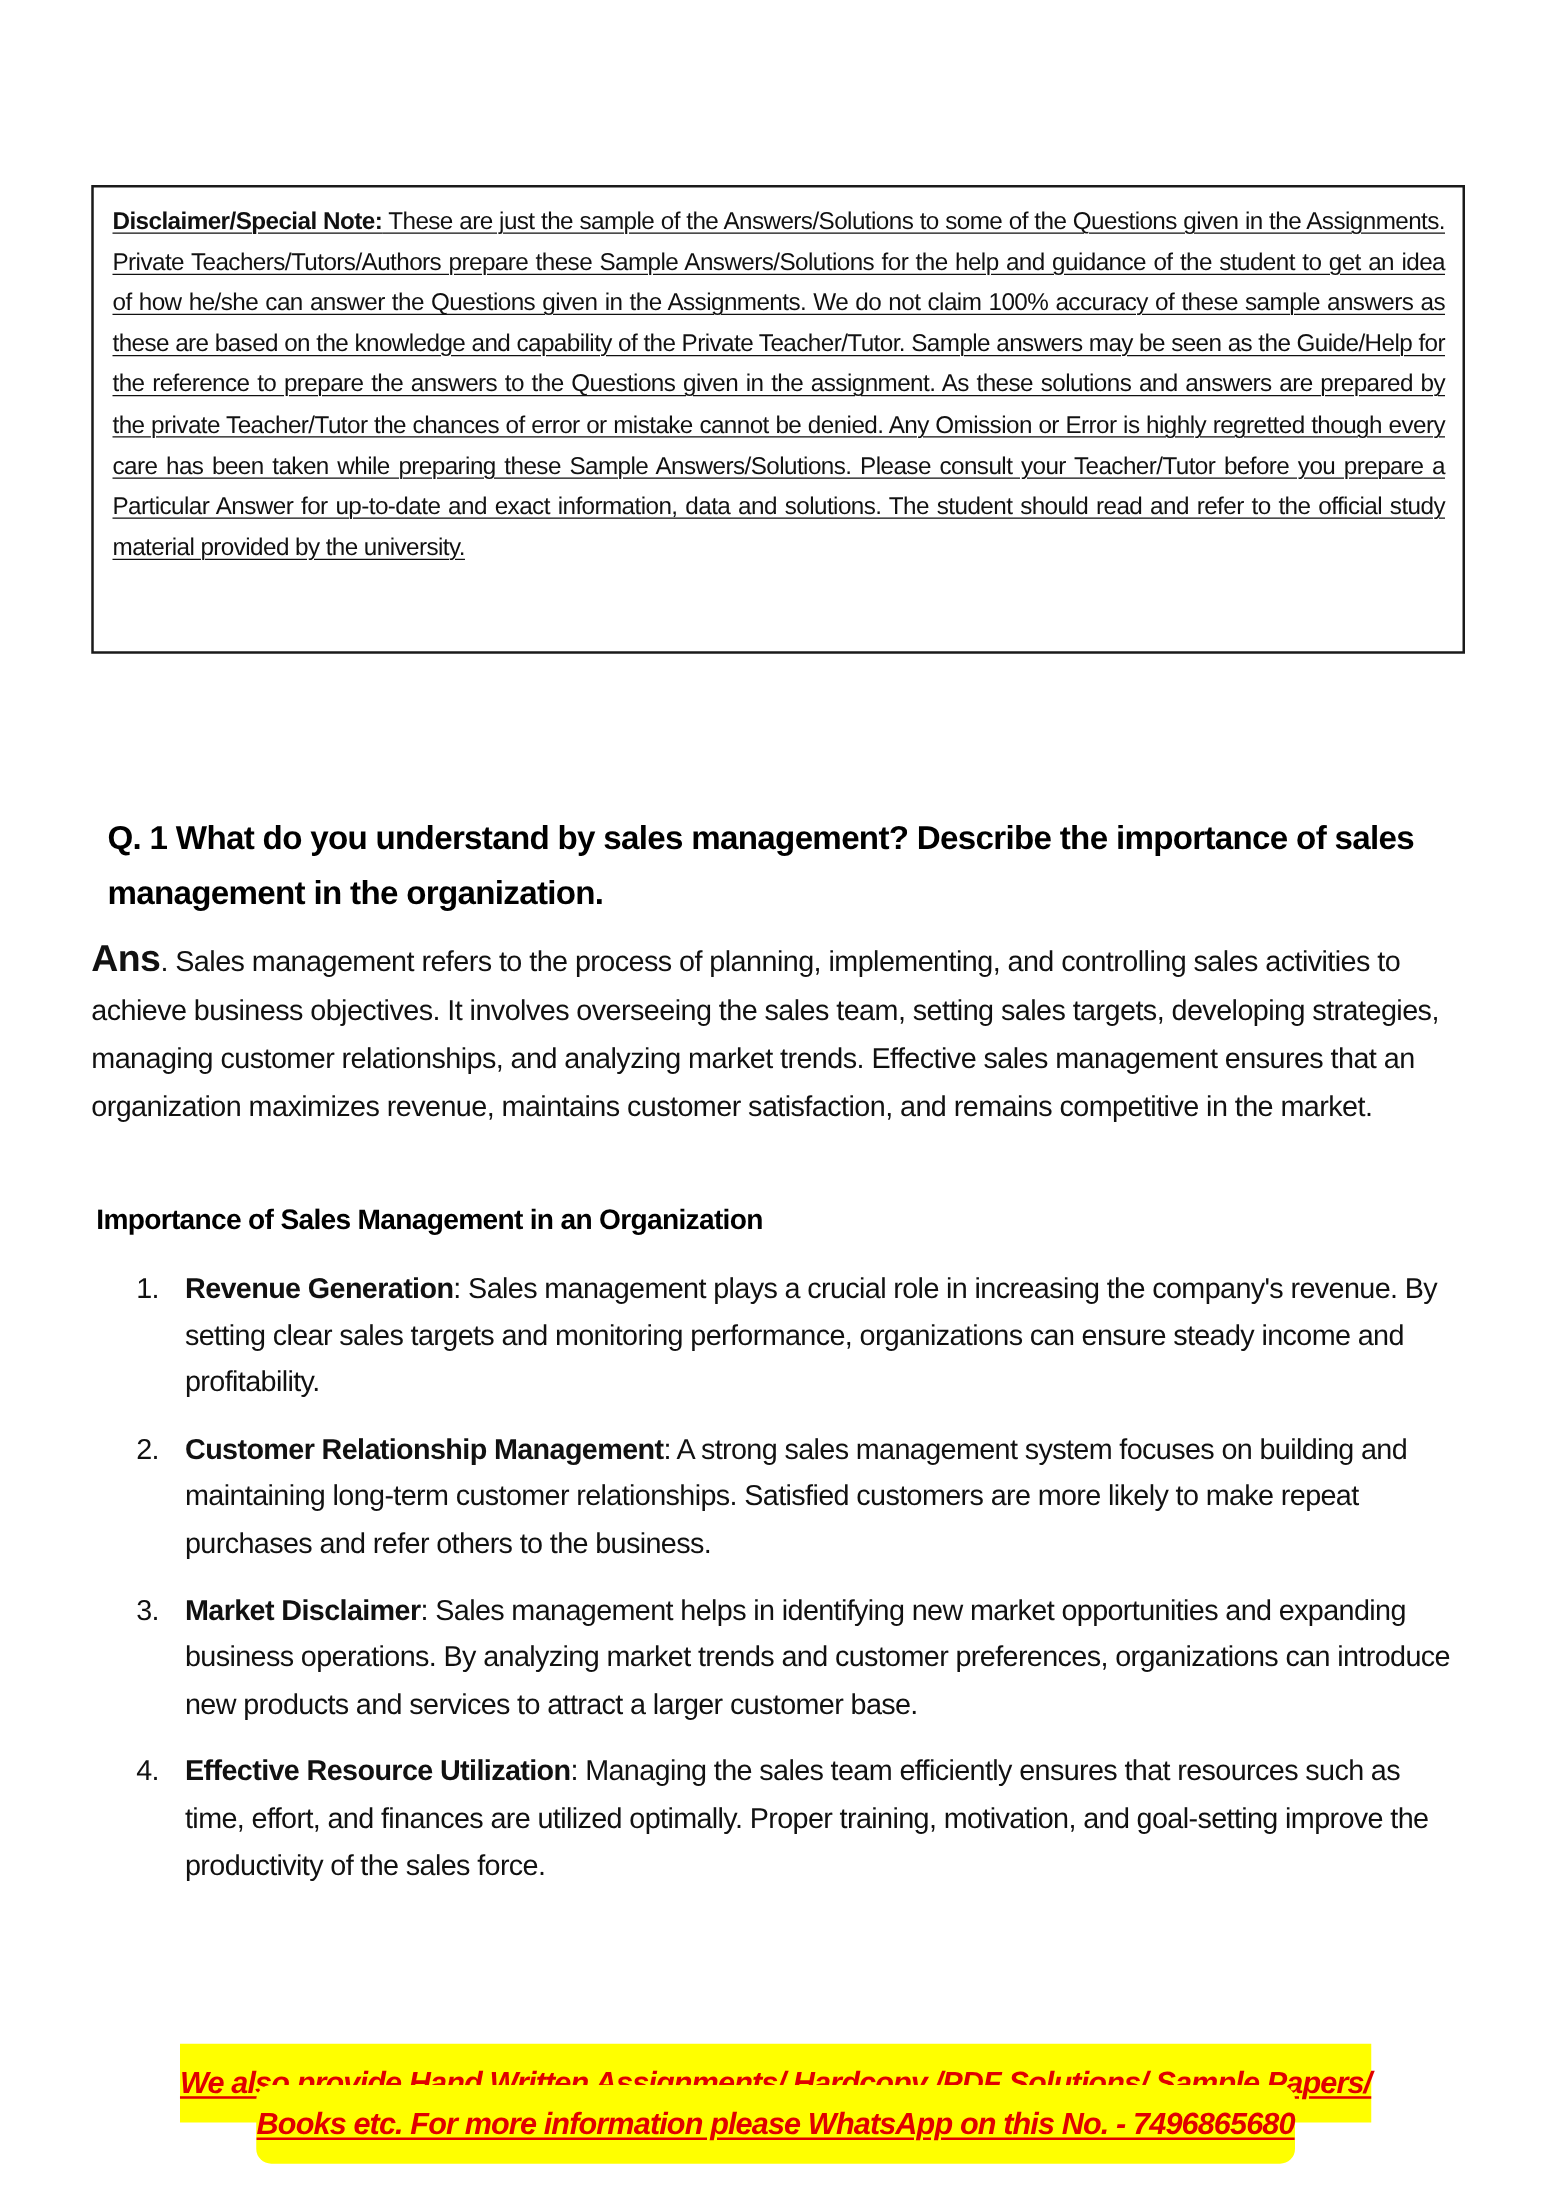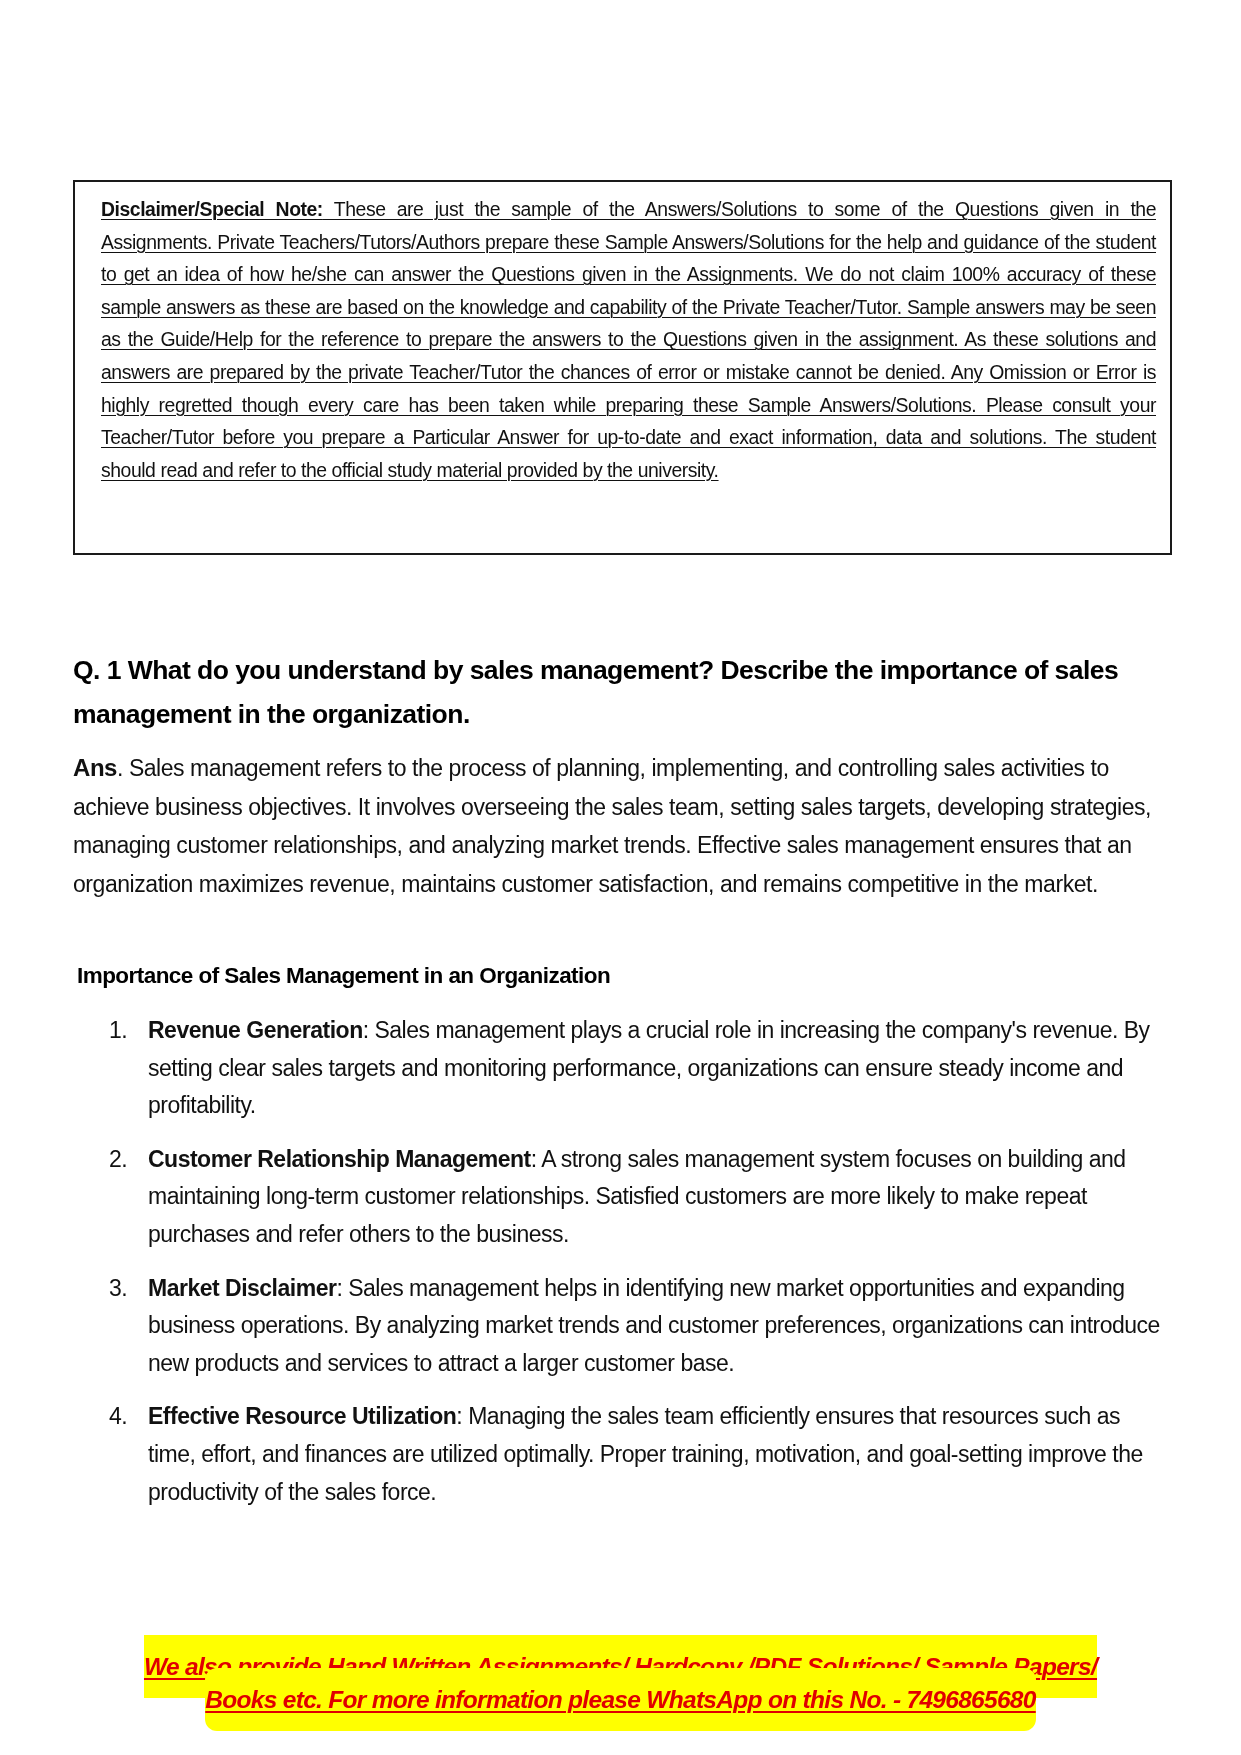--- a/index.html
+++ b/index.html
@@ -23,22 +23,21 @@
     }
     
     .disclaimer-box {
       position: absolute;
       left: 73px;
       top: 148px;
       width: 1099px;
       height: 375px;
       border: 2px solid #1a1a1a;
       box-sizing: border-box;
-      padding: 11px 14px 0 26px;
-      margin-top: 32px;
+      padding: 11px 14px 0 15px;
     }
     .disclaimer-text {
       font-size: 19.4px;
       line-height: 32.6px;
       text-align: justify;
       text-align-last: left;
       text-decoration: underline;
       text-decoration-thickness: 1px;
       text-underline-offset: 3px;
       letter-spacing: -0.45px;
@@ -56,21 +55,21 @@
       top: 588px;
       width: 1221px;
       text-align: center;
       font-size: 25px;
       font-weight: bold;
       letter-spacing: -0.6px;
       margin: 0;
     }
     .question-title {
       position: absolute;
-      left: 73px;
+      left: 86px;
       top: 648px;
       width: 1060px;
       font-size: 26.5px;
       line-height: 44px;
       font-weight: bold;
       letter-spacing: -0.55px;
       margin: 0;
     }
     .answer {
       position: absolute;
@@ -78,21 +77,21 @@
       top: 749px;
       width: 1080px;
       font-size: 23px;
       line-height: 38.6px;
       letter-spacing: -0.45px;
       margin: 0;
       color: #111111;
     }
     .answer .ans-label {
       font-weight: bold;
-      font-size: 24px;
+      font-size: 30px;
       text-align: center;
     }
     .subheading {
       position: absolute;
       left: 73px;
       top: 959px;
       font-size: 22.5px;
       font-weight: bold;
       letter-spacing: -0.55px;
       margin: 4px;

